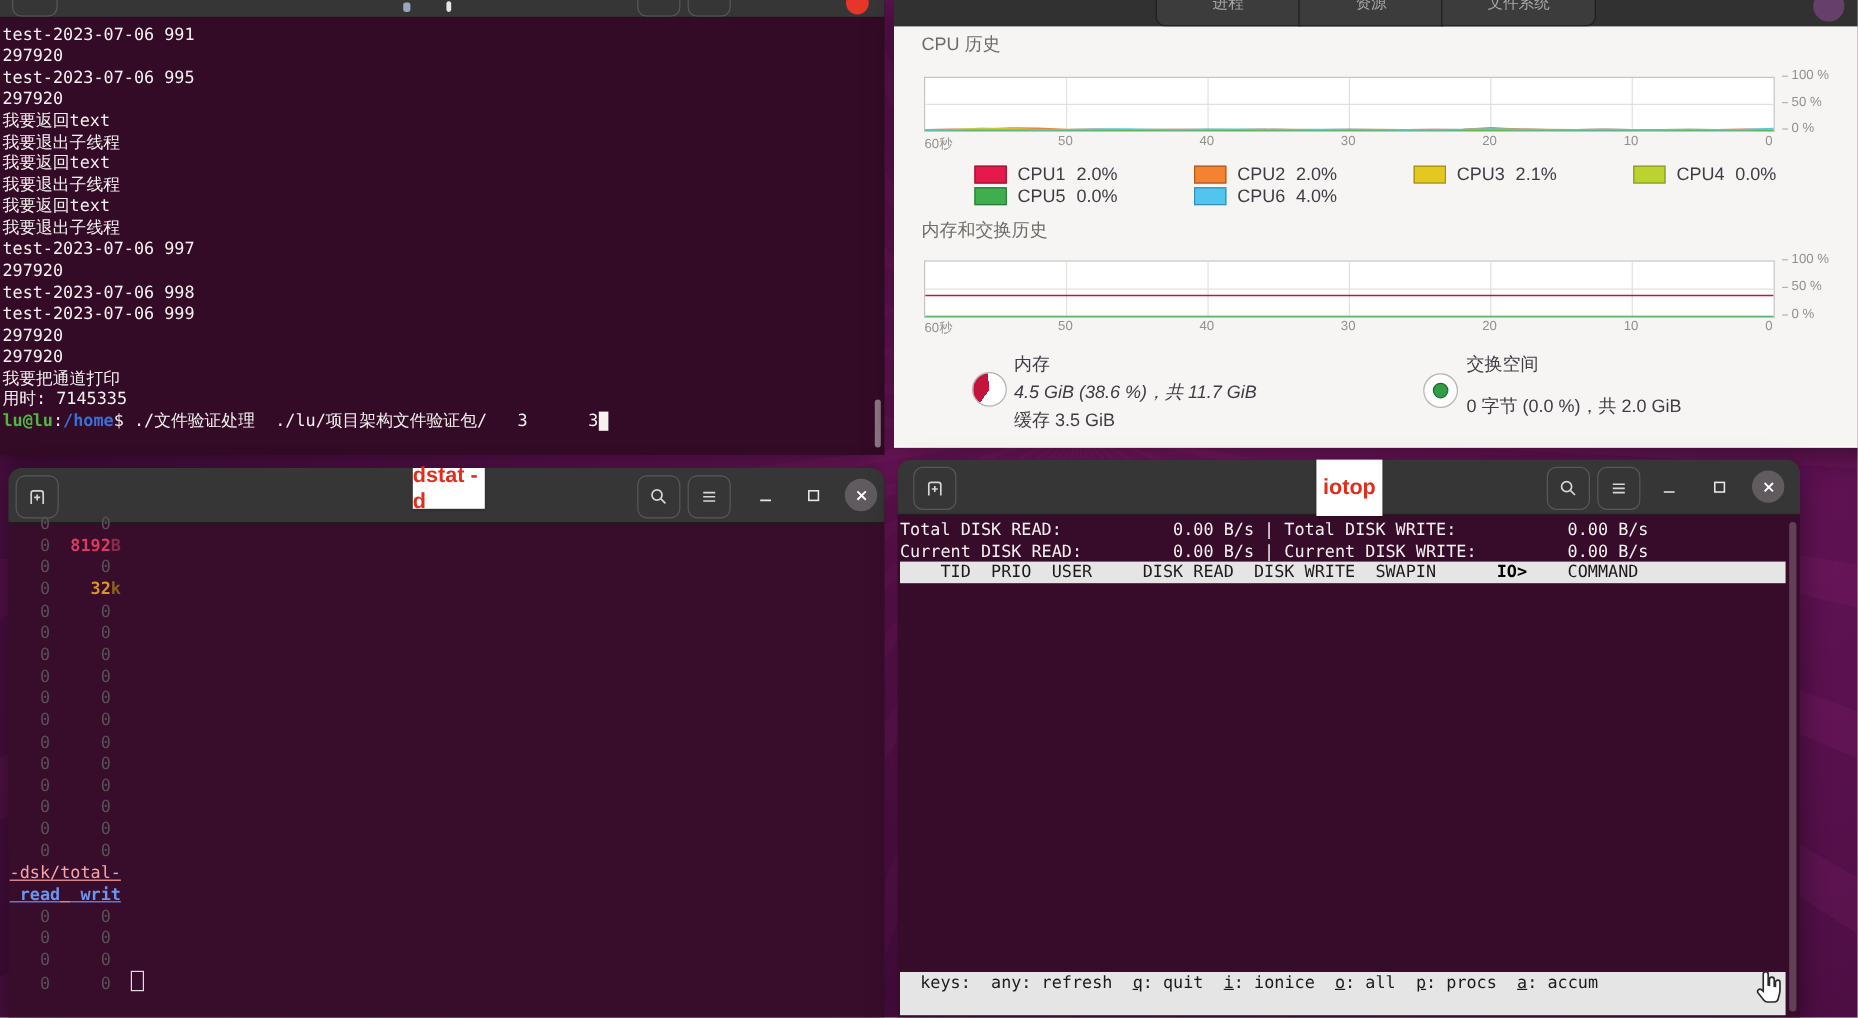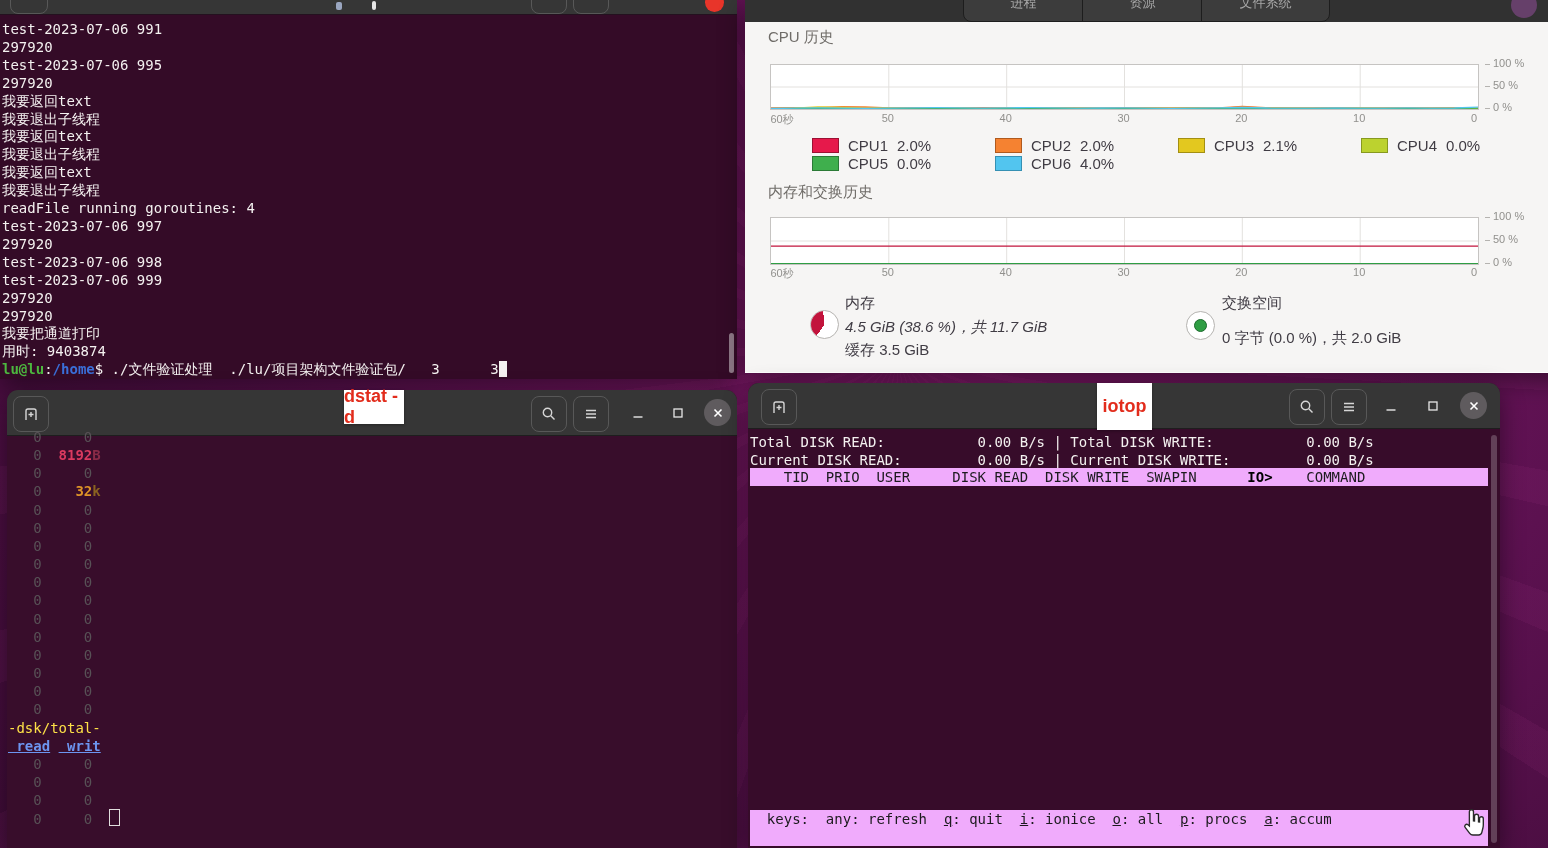--- a/index.html
+++ b/index.html
@@ -17,21 +17,21 @@
   .u{text-decoration:underline;}
   .b{font-weight:bold;color:#000;}
   .c-green{color:#4db83f;font-weight:bold;}
   .c-pblue{color:#3a6fd8;font-weight:bold;}
   .c-fg{color:#f4f1f0;}
   .c-dim{color:#585156;}
   .c-red{color:#da3a5f;font-weight:bold;}
   .c-dred{color:#8a2b47;font-weight:bold;}
   .c-orange{color:#dd9327;font-weight:bold;}
   .c-dorange{color:#8a6220;font-weight:bold;}
-  .c-blue{color:#fde047;}
+  .c-blue{color:#fca5a5;text-decoration:underline;}
   .c-bblue{color:#6c95f0;font-weight:bold;}
   .c-curblock{background:#f4f1f0;color:#340b27;}
   .c-curbox{display:inline-block;width:9px;height:15px;border:1px solid #e0dedd;vertical-align:-2px;}
   
   .chrome{position:absolute;left:0;right:0;top:0;height:45px;background:#363636;border-bottom:1px solid #1e1e1e;border-radius:11px 11px 0 0;}
   .cbtn{position:absolute;width:34px;height:34px;top:6px;border:1px solid #585858;border-radius:8px;background:transparent;display:flex;align-items:center;justify-content:center;}
   .plainbtn{position:absolute;width:26px;height:26px;top:10px;display:flex;align-items:center;justify-content:center;}
   .closebtn{position:absolute;width:27px;height:27px;top:9px;border-radius:50%;background:#5f5b5e;display:flex;align-items:center;justify-content:center;}
   .title-tag{position:absolute;background:#ffffff;color:#e22c1c;font-weight:bold;font-size:18px;display:flex;align-items:center;justify-content:center;box-shadow:0 1px 3px rgba(0,0,0,0.3);}
   .thumb{position:absolute;background:rgba(255,255,255,0.45);border-radius:3px;}
@@ -66,21 +66,21 @@
   .swapdot{position:absolute;width:27px;height:27px;border-radius:50%;border:1px solid #b5b3b0;background:#fff;display:flex;align-items:center;justify-content:center;}
   .swapdot i{width:11px;height:11px;border-radius:50%;background:#2f9e44;border:1px solid #1c6b2d;}
   .memtxt{position:absolute;font-size:15px;color:#403c44;white-space:nowrap;}
   .memtitle{font-weight:normal;}
   
   .win-ds{left:7px;top:390px;width:730px;height:458px;background:#380d2b;border-radius:11px 11px 0 0;}
   .ds-content{position:absolute;left:1px;top:38px;right:2px;line-height:18.15px;padding-top:0;}
   
   .win-io{left:748px;top:383px;width:752px;height:465px;background:#370c2a;border-radius:11px 11px 0 0;}
   .io-content{position:absolute;left:2px;top:45px;right:0;bottom:0;line-height:18px;}
-  .iobar{background:#f0abfc;color:#1c1a1e;width:738px;}
+  .iobar{background:#e5e5e5;color:#1c1a1e;width:738px;}
   .io-l1{position:absolute;top:5px;left:0;}
   .io-l2{position:absolute;top:23px;left:0;}
   .io-hdr{position:absolute;top:40px;left:0;height:18px;}
   .io-keys{position:absolute;top:382px;left:0;height:36px;}
   .iothumb{position:absolute;right:3px;top:7px;width:6px;height:408px;border-radius:3px;background:rgba(255,255,255,0.22);}
   .hand{position:absolute;left:1462px;top:808px;width:28px;height:32px;}
   .icon{display:block;}
 </style>
 </head>
 <body>
@@ -105,29 +105,28 @@
         <div class="line"><span>test-2023-07-06 991</span></div>
         <div class="line"><span>297920</span></div>
         <div class="line"><span>test-2023-07-06 995</span></div>
         <div class="line"><span>297920</span></div>
         <div class="line"><span>我要返回text</span></div>
         <div class="line"><span>我要退出子线程</span></div>
         <div class="line"><span>我要返回text</span></div>
         <div class="line"><span>我要退出子线程</span></div>
         <div class="line"><span>我要返回text</span></div>
         <div class="line"><span>我要退出子线程</span></div>
-        <div class="line"><span>readFile running goroutines: 4</span></div>
         <div class="line"><span>test-2023-07-06 997</span></div>
         <div class="line"><span>297920</span></div>
         <div class="line"><span>test-2023-07-06 998</span></div>
         <div class="line"><span>test-2023-07-06 999</span></div>
         <div class="line"><span>297920</span></div>
         <div class="line"><span>297920</span></div>
         <div class="line"><span>我要把通道打印</span></div>
-        <div class="line"><span>用时: 9403874</span></div>
+        <div class="line"><span>用时: 7145335</span></div>
         <div class="line"><span class="c-green">lu@lu</span><span class="c-fg">:</span><span class="c-pblue">/home</span><span class="c-fg">$</span><span class="c-fg"> ./文件验证处理  ./lu/项目架构文件验证包/   3      3</span><span class="c-curblock"> </span></div>
       </div>
     <div class="thumb" style="left:729px;top:333px;width:5px;height:40px;"></div>
   </section>
 
   <section class="win win-sm">
     <div class="sm-head">
       <div class="tabbtn" style="left:218px;width:119px;border-radius:8px 0 0 8px;">
           <span>进程</span>
         </div>

